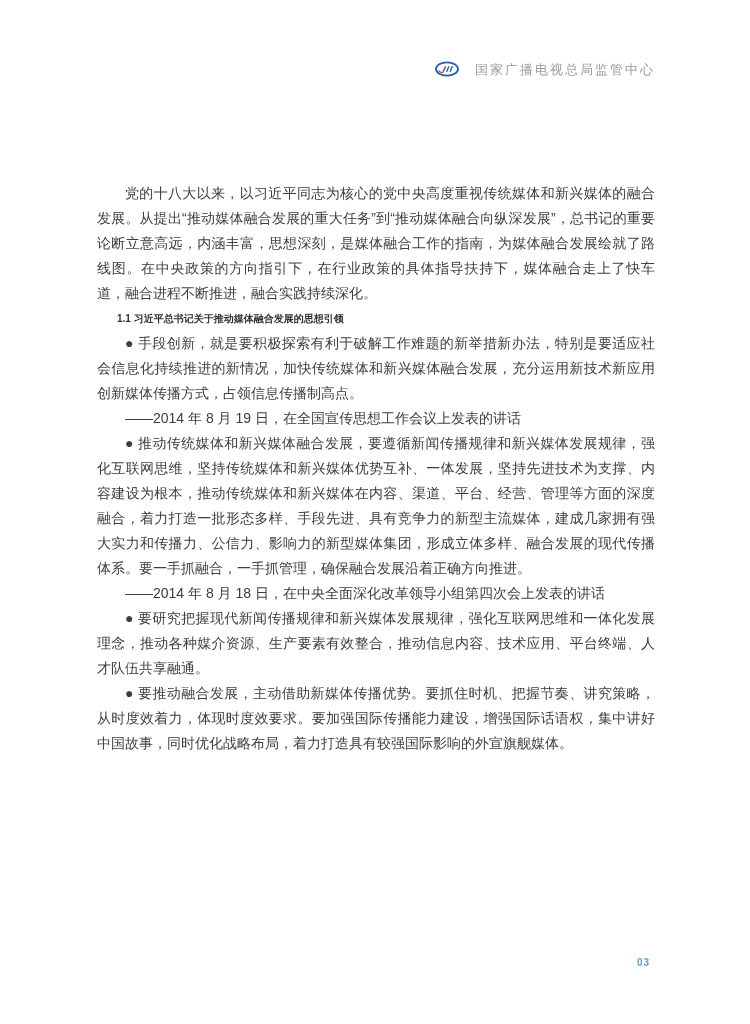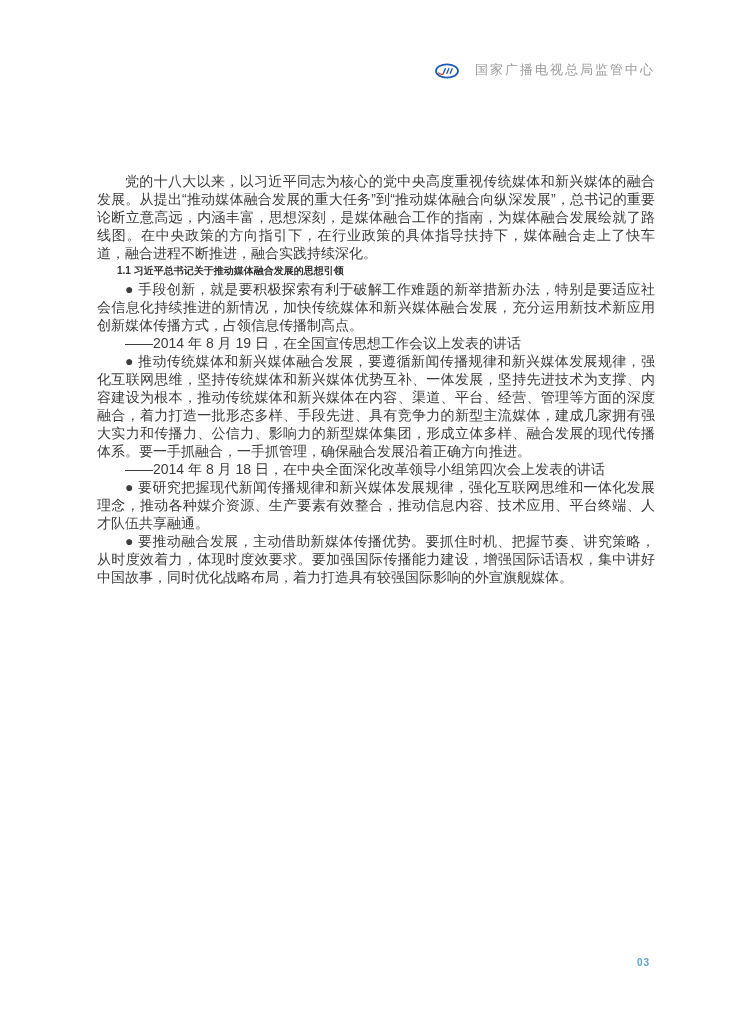--- a/index.html
+++ b/index.html
@@ -10,21 +10,21 @@
     background: #ffffff;
     overflow: hidden;
     font-family: "Liberation Sans", "DejaVu Sans", sans-serif;
   }
   
   .hdr {
     position: absolute;
     top: 61px;
     right: 95px;
     display: flex;
-    align-items: flex-end;
+    align-items: flex-start;
     gap: 16px;
   }
   .hdr .org {
     font-size: 13px;
     color: #9b9b9b;
     letter-spacing: 2px;
   }
   .logo { display: inline-flex; align-items: center; }
   
   .chapter-title {
@@ -34,24 +34,24 @@
     margin: 0;
     font-size: 25px;
     font-weight: 700;
     color: #262626;
     letter-spacing: 1px;
   }
   
   .doc-body {
     position: absolute;
     left: 97px;
-    top: 172px;
+    top: 181px;
     width: 558px;
     font-size: 14px;
-    line-height: 18px;
+    line-height: 25px;
     color: #3d3d3d;
     text-align: justify;
     text-align-last: left;
   }
   .doc-body p, .doc-body h2 {
     margin: 0;
     text-indent: 2em;
   }
   .doc-body h2.section-heading {
     font-size: 10px;

